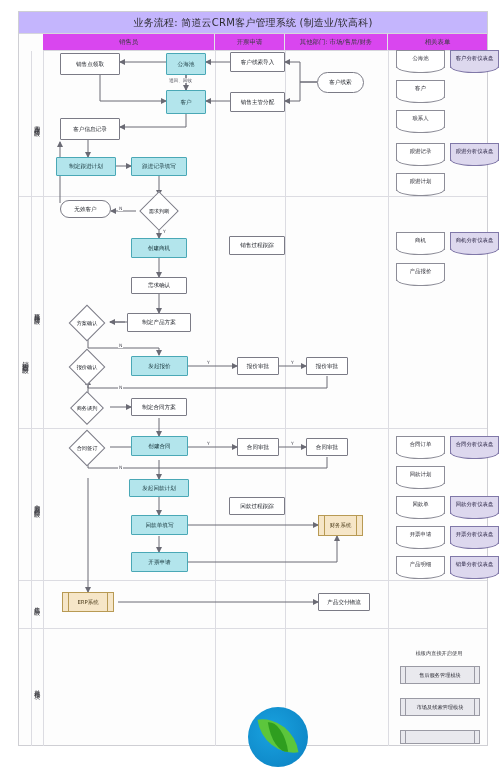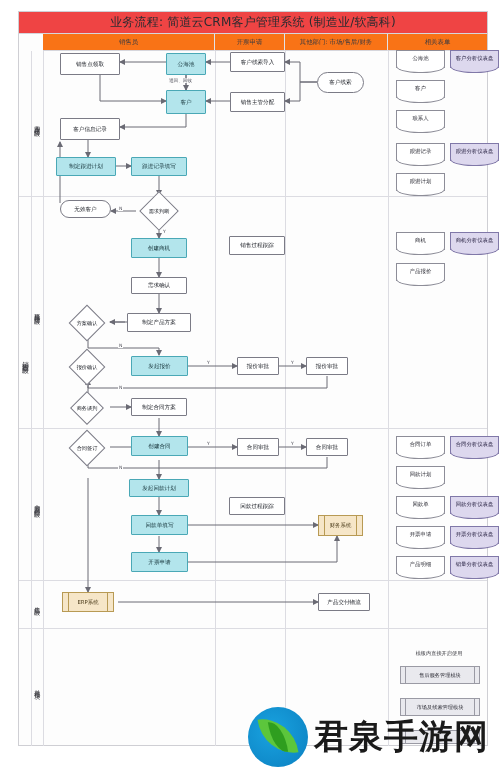--- a/index.html
+++ b/index.html
@@ -9,28 +9,28 @@
     overflow:hidden; position:relative;
   }
   #chart { position:absolute; inset:0; }
   .frame {
     position:absolute; left:18px; top:11px; width:470px; height:735px;
     border:1px solid #cfcfd4; background:#fdfdfd;
   }
   .title-bar {
     position:absolute; left:19px; top:12px; width:468px; height:22px;
     display:flex; align-items:center; justify-content:center;
-    font-size:12px; color:#2b2b30; letter-spacing:.2px;
-    border-bottom:1px solid #d6d6dc; background:#ef4444;
+    font-size:10px; color:#2b2b30; letter-spacing:.2px;
+    border-bottom:1px solid #d6d6dc; background:#c4b5fd;
   }
   .colhead {
     position:absolute; top:34px; height:17px;
     display:flex; align-items:center; justify-content:center;
     font-size:6.4px; color:#3a3a40; border-bottom:1px solid #d6d6dc;
-    border-right:1px solid #e2e2e7; background:#f97316;
+    border-right:1px solid #e2e2e7; background:#d946ef;
   }
   .lane-v {
     position:absolute; display:flex; align-items:center; justify-content:center;
     font-size:6px; color:#3a3a40; text-align:center; line-height:1.05;
     writing-mode:vertical-rl; letter-spacing:1.2px;
   }
   .lane-sep { position:absolute; background:#dcdce2; }
   .node {
     position:absolute; display:flex; align-items:center; justify-content:center;
     text-align:center; font-size:5.6px; line-height:1.15; color:#20232a;
@@ -317,16 +317,15 @@
   <div class="modbox" style="left:400px;top:666px;width:80px;height:18px;">售后服务管理模块</div>
   <div class="modbox" style="left:400px;top:698px;width:80px;height:18px;">市场及线索管理模块</div>
   <div class="modbox" style="left:400px;top:730px;width:80px;height:14px;"></div>
 
   <div class="wm-ghost"></div>
   <div class="wm">
     <div class="wm-badge">
       <div class="wm-leaf"></div>
         <div class="wm-leaf2"></div>
     </div>
-    <div class="wm-text">君泉手游网</div>
   </div>
 
 </div>
 
 </body></html>

